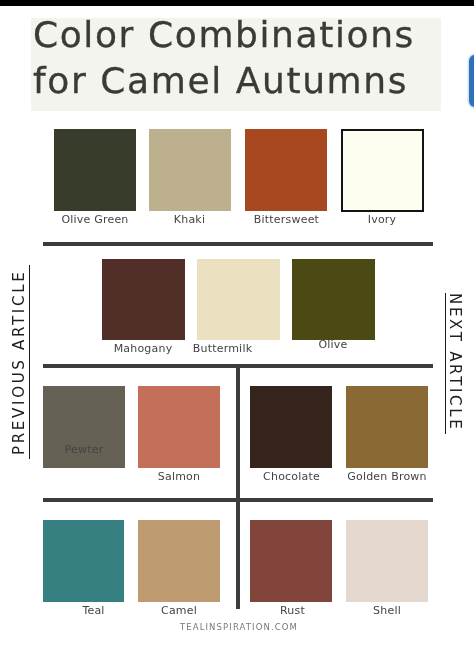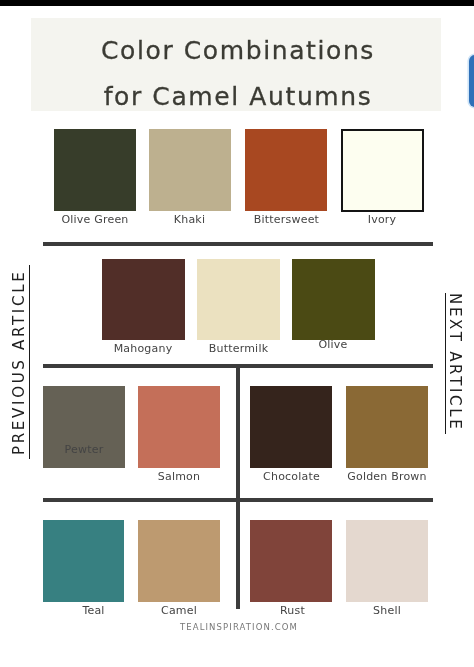--- a/index.html
+++ b/index.html
@@ -3,23 +3,23 @@
 <meta charset="utf-8">
 <style>
   html,body{margin:0;padding:0;}
   body{width:474px;height:667px;background:#ffffff;overflow:hidden;
        font-family:"DejaVu Sans",sans-serif;}
   .page{position:relative;width:474px;height:667px;background:#fff;}
 
   .topbar{position:absolute;left:0;top:0;width:474px;height:6px;background:#000;}
 
   .headerband{position:absolute;left:31px;top:18px;width:410px;height:93px;background:#f4f4ef;}
-  .title{position:absolute;left:33px;top:28px;width:410px;
-         text-align:center;
-         color:#3b3b34;font-size:25px;line-height:45.5px;font-weight:400;letter-spacing:1.6px;
+  .title{position:absolute;left:33px;top:12px;width:410px;
+         text-align:left;
+         color:#3b3b34;font-size:36px;line-height:45.5px;font-weight:400;letter-spacing:1.6px;
          -webkit-text-stroke:0.3px #3b3b34;}
 
   .swatch{position:absolute;}
   .label{position:absolute;text-align:center;font-size:11px;line-height:13px;color:#444;letter-spacing:0.2px;}
   .hrule{position:absolute;background:#3c3c3c;height:4px;}
   .vrule{position:absolute;background:#3c3c3c;width:4px;}
 
   .siderail{position:absolute;}
   .sidetext{position:absolute;font-size:15px;letter-spacing:2.7px;color:#202020;white-space:nowrap;
             transform-origin:0 0;line-height:15px;}
@@ -48,21 +48,21 @@
   <div class="swatch" style="left: 245px; top: 129px; width: 82px; height: 82px; background-color: rgb(168, 72, 33);"></div>
   <div class="label" style="left:236px;top:213px;width:101px">Bittersweet</div>
   <div class="swatch" style="left: 341px; top: 129px; width: 83px; height: 83px; border: 2.5px solid rgb(20, 20, 20); box-sizing: border-box; background-color: rgb(253, 254, 240);"></div>
   <div class="label" style="left:331px;top:213px;width:102px">Ivory</div>
 
   <div class="hrule" style="left: 43px; top: 241.5px; width: 390px; background-color: rgb(60, 60, 60);"></div>
 
   <div class="swatch" style="left: 102px; top: 259px; width: 83px; height: 81px; background-color: rgb(81, 46, 40);"></div>
   <div class="label" style="left:92px;top:342px;width:102px">Mahogany</div>
   <div class="swatch" style="left: 197px; top: 259px; width: 83px; height: 81px; background-color: rgb(235, 225, 192);"></div>
-  <div class="label" style="left:188px;top:342px;width:101px">Buttermilk</div>
+  <div class="label" style="left:172px;top:342px;width:101px">Buttermilk</div>
   <div class="swatch" style="left: 292px; top: 259px; width: 83px; height: 81px; background-color: rgb(75, 74, 20);"></div>
   <div class="label" style="left:282px;top:338px;width:102px">Olive</div>
 
   <div class="hrule" style="left: 43px; top: 363.8px; width: 390px; background-color: rgb(60, 60, 60);"></div>
   <div class="vrule" style="left: 236px; top: 363.8px; height: 245px; background-color: rgb(60, 60, 60);"></div>
 
   <div class="swatch" style="left: 43px; top: 386px; width: 82px; height: 82px; background-color: rgb(101, 97, 85);"></div>
   <div class="label" style="left:33px;top:443px;width:102px">Pewter</div>
   <div class="swatch" style="left: 138px; top: 386px; width: 82px; height: 82px; background-color: rgb(196, 111, 89);"></div>
   <div class="label" style="left:128px;top:470px;width:102px">Salmon</div>

